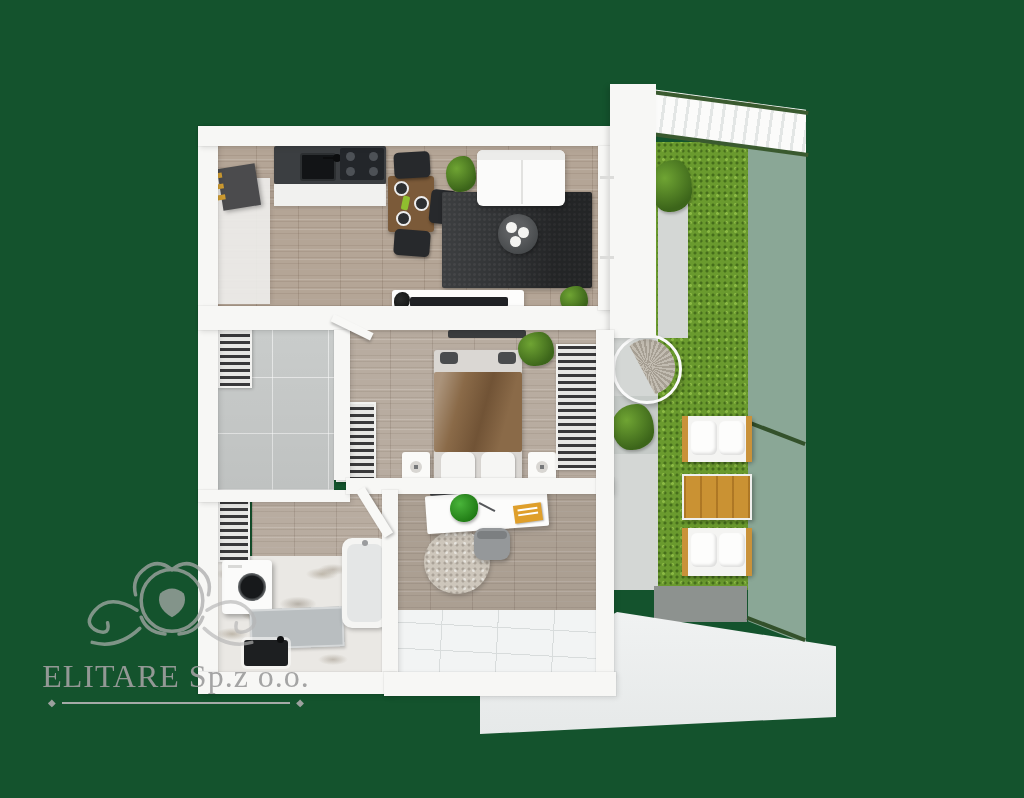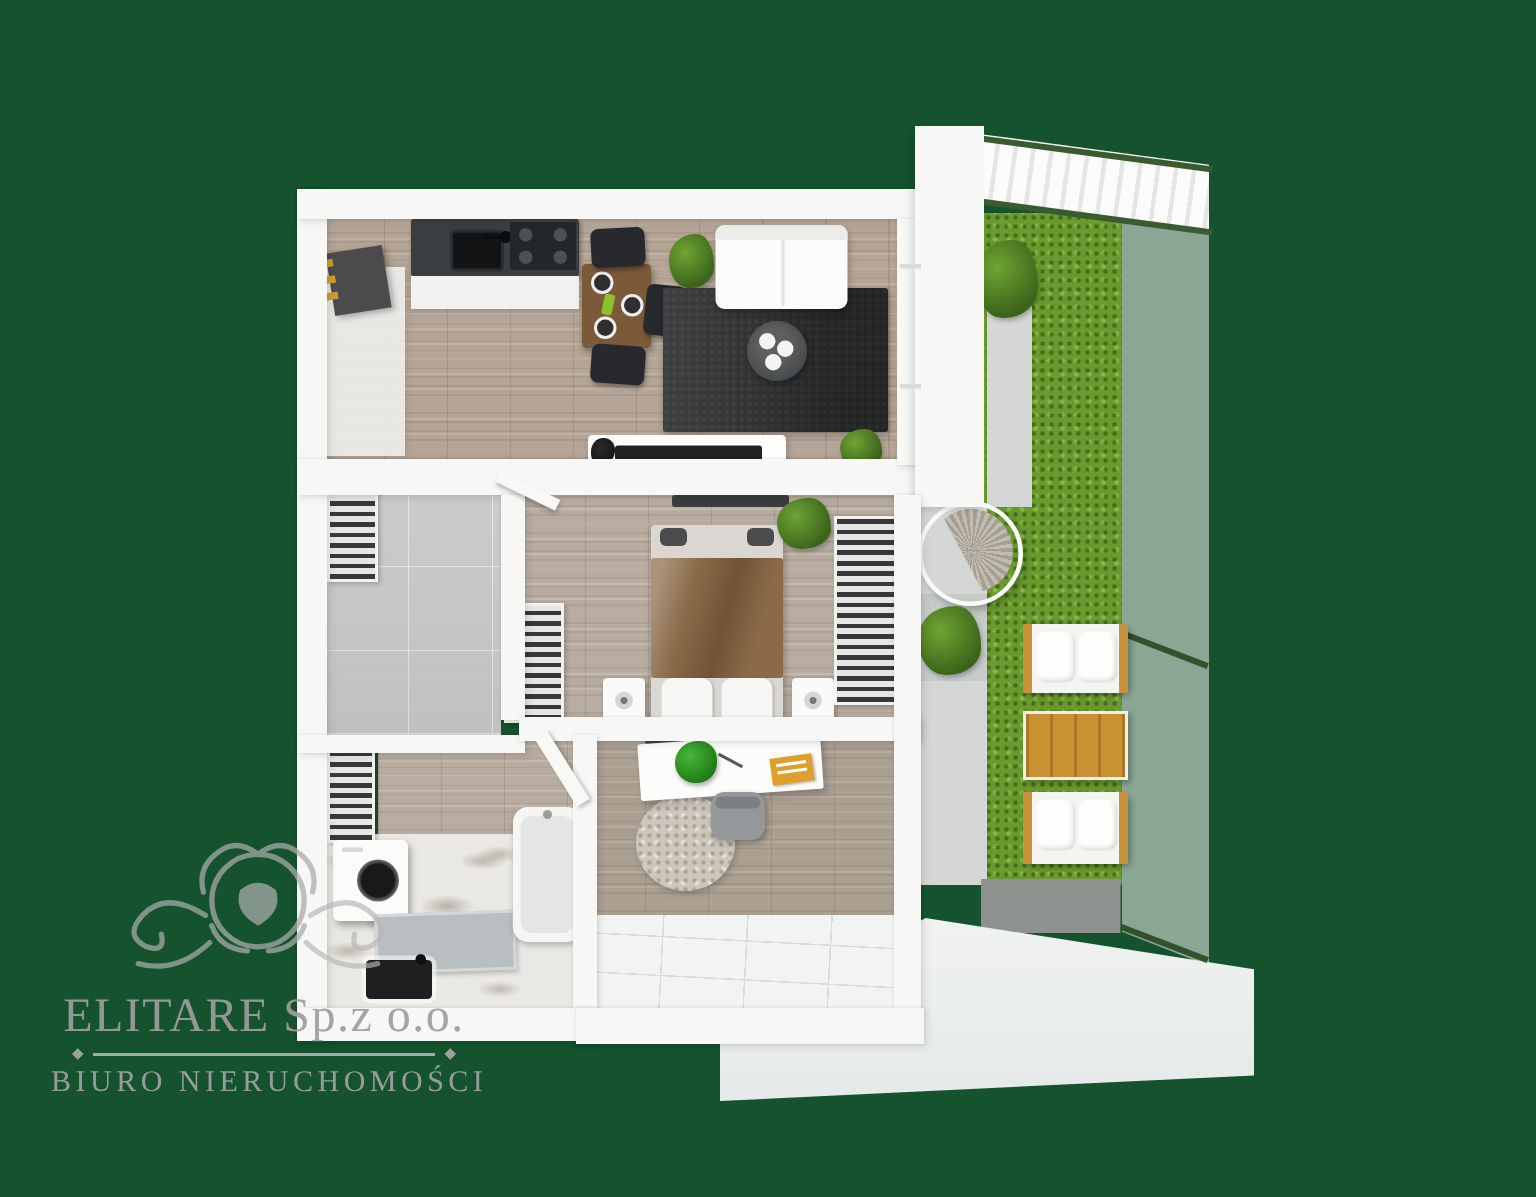--- a/index.html
+++ b/index.html
@@ -374,16 +374,15 @@
         <path d="M104 112 Q72 142 36 132"></path>
         <path d="M196 112 Q228 142 264 132"></path>
       </g>
     </svg>
     <div class="wm-company">ELITARE Sp.z o.o.</div>
     <div class="wm-div">
       <span class="dia">◆</span>
       <span class="rule"></span>
       <span class="dia">◆</span>
     </div>
-    <div class="wm-tagline">BIURO NIERUCHOMOŚCI</div>
   </div>
 
 </div>
 
 </body></html>

